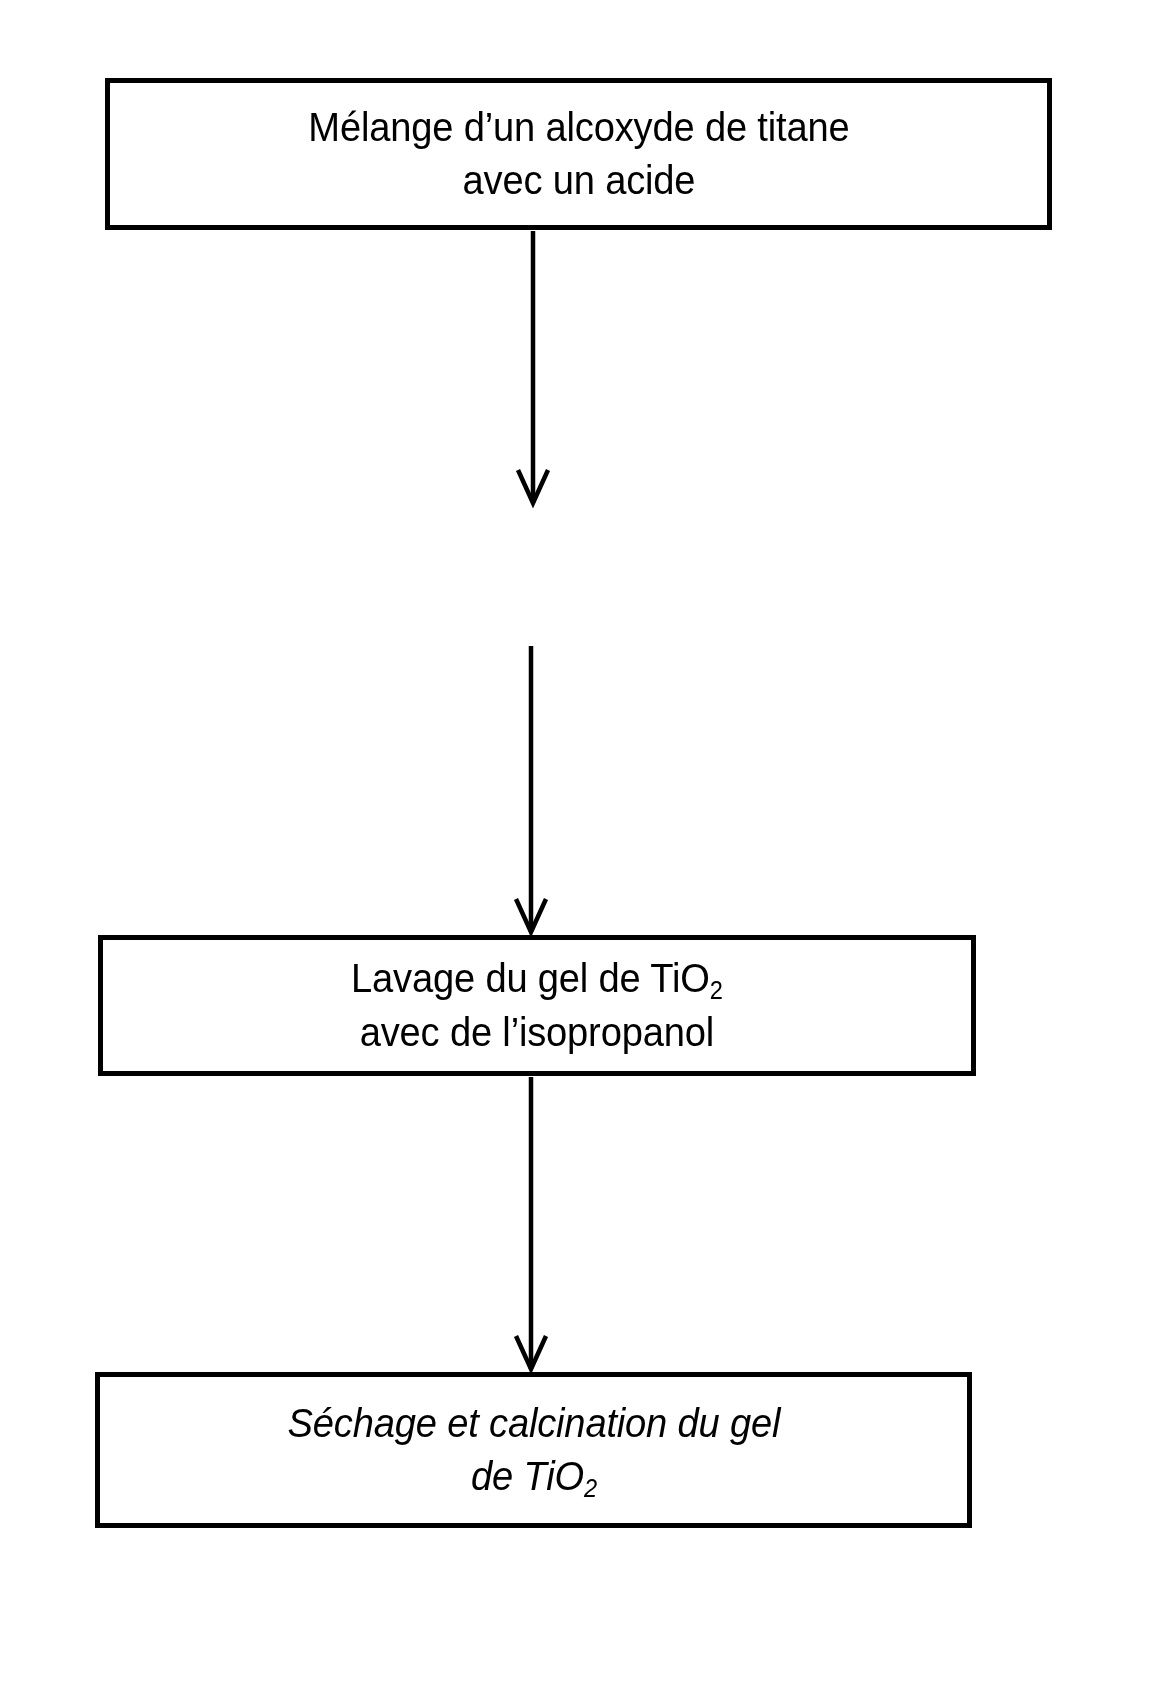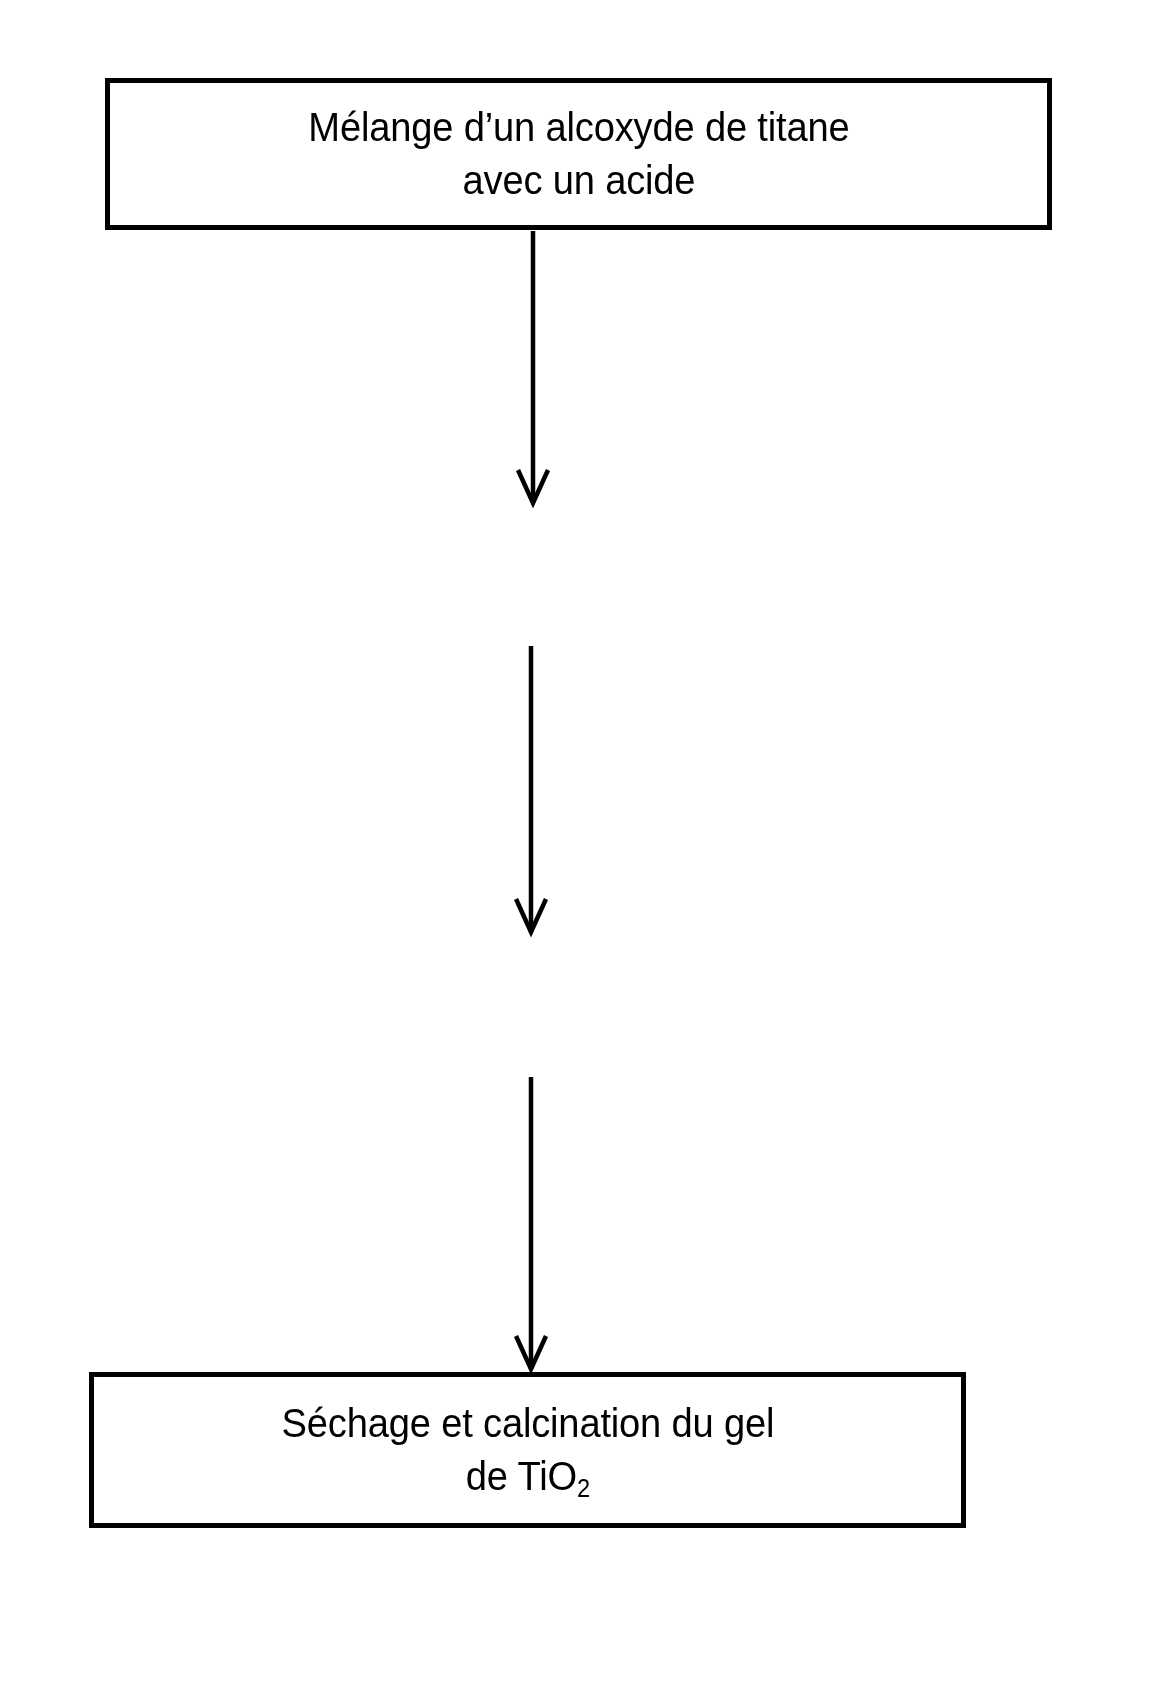--- a/index.html
+++ b/index.html
@@ -51,21 +51,21 @@
   .node-label sub {
     font-size: 0.62em;
     vertical-align: -0.28em;
     line-height: 0;
   }
 
   
   #box-1 { left: 105px;  top: 78px;   width: 947px; height: 152px; }
   #box-2 { left: 102px;  top: 506px;  width: 872px; height: 139px; }
   #box-3 { left: 98px;   top: 935px;  width: 878px; height: 141px; }
-  #box-4 { left: 89px;   top: 1372px; width: 877px; height: 156px; }
+  #box-4 { left: 95px;   top: 1372px; width: 877px; height: 156px; font-style: italic; }
 
   
   .connector {
     position: absolute;
     left: 0;
     top: 0;
     width: 1150px;
     height: 1693px;
     pointer-events: none;
   }
@@ -92,18 +92,21 @@
       <polyline points="516,1336 531,1369 546,1336" fill="none" stroke="#000000" stroke-width="4.5" stroke-linecap="butt" stroke-linejoin="miter"></polyline>
     </g>
   </svg>
 
   <div class="node-box" id="box-1">
     <span class="node-label">Mélange d’un alcoxyde de titane
 avec un acide</span>
   </div>
 
 
+  <div class="node-box" id="box-3">
+    <span class="node-label"><span>Lavage du gel de TiO</span><sub>2</sub><br><span>avec de l’isopropanol</span></span>
+  </div>
 
   <div class="node-box" id="box-4">
     <span class="node-label"><span>Séchage et calcination du gel</span><br><span>de TiO</span><sub>2</sub></span>
   </div>
 
 </div>
 
 </body></html>

